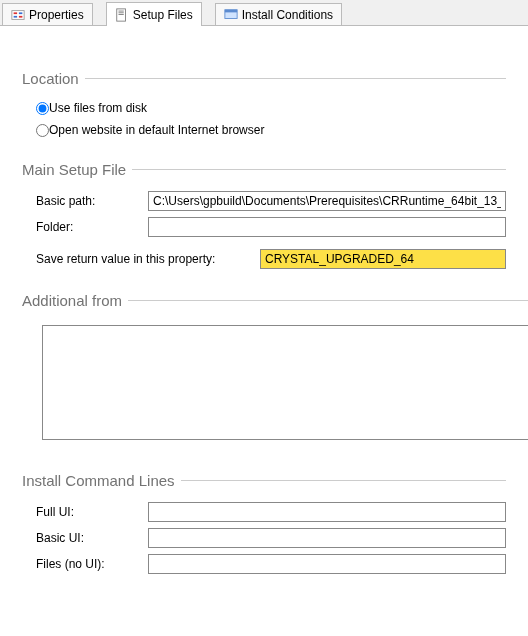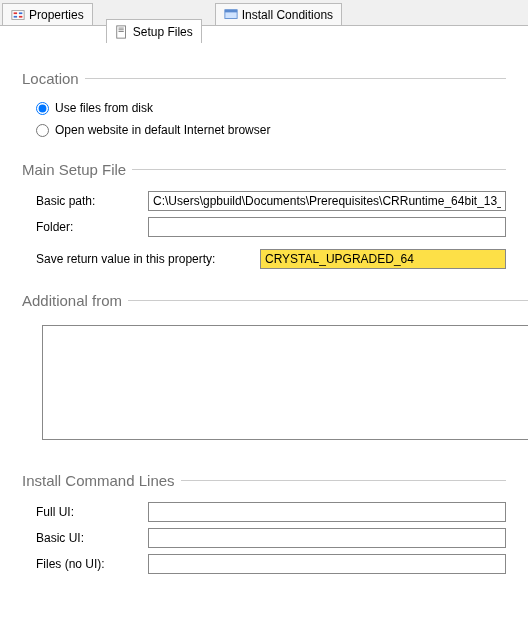--- a/index.html
+++ b/index.html
@@ -30,21 +30,21 @@
     border: 1px solid #bbb;
     border-bottom: none;
     background: #f8f8f8;
     margin-left: 2px;
     height: 22px;
     cursor: pointer;
   }
   .tab.active {
     background: #fff;
     position: relative;
-    top: 18px;
+    top: 1px;
     height: 24px;
   }
   .tab-icon {
     width: 14px;
     height: 14px;
     display: inline-block;
   }
   .content {
     padding: 12px 22px 0 22px;
   }
@@ -56,21 +56,20 @@
   }
   legend {
     padding: 0 6px 0 0;
     color: #737373;
     font-size: 15px;
     font-weight: 400;
   }
   .radio-row {
     display: flex;
     align-items: center;
-    gap: 6px;
     padding: 4px 0 4px 14px;
   }
   .radio-row input[type=radio] {
     margin: 0;
   }
   .form-row {
     display: flex;
     align-items: center;
     padding: 3px 0 3px 14px;
   }

